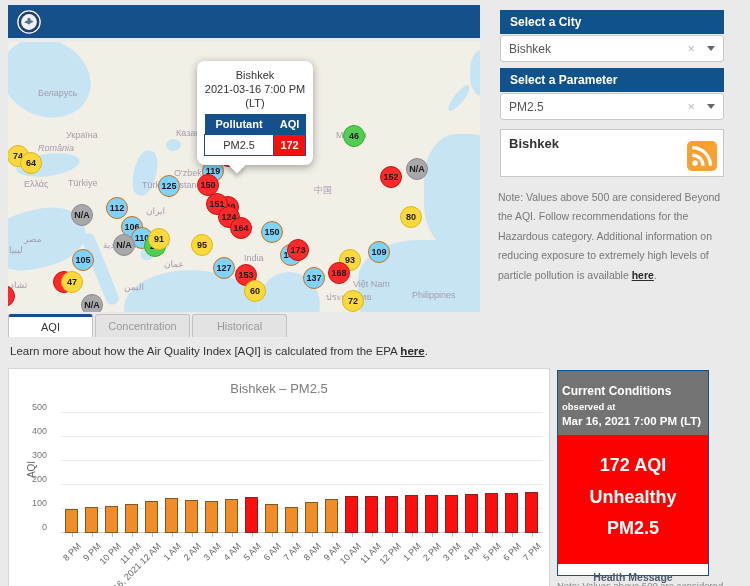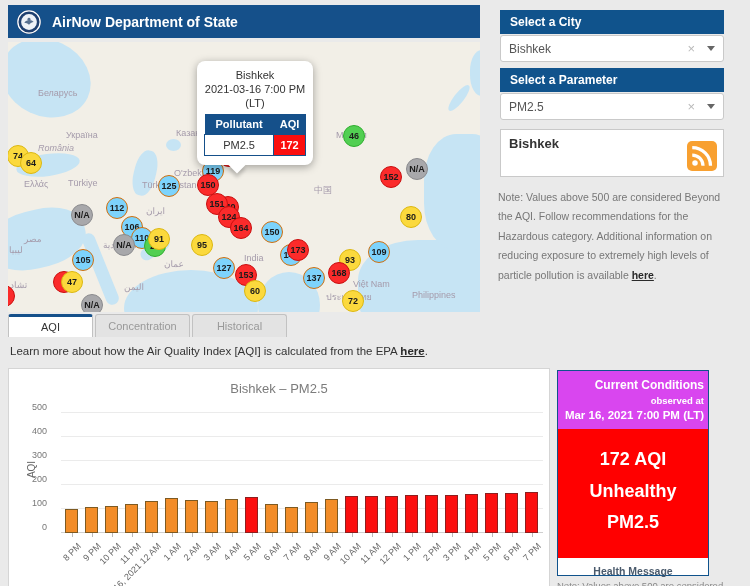--- a/index.html
+++ b/index.html
@@ -82,21 +82,21 @@
     background:#fff; border:1px solid #c9c9c9; padding:6px 8px; }
   .rss-box .label { font-size:13px; font-weight:bold; color:#333; }
   .rss-icon { position:absolute; right:6px; bottom:5px; width:30px; height:30px; cursor:pointer; }
 
   .side-note { position:absolute; left:498px; top:188px; width:238px; font-size:10.5px;
     color:#777; line-height:1.85; }
 
   
   .cc { position:absolute; left:557px; top:370px; width:152px; height:206px;
     border:1px solid #10538c; background:#fff; }
-  .cc-head { background:#d946ef; color:#fff; text-align:right; padding:7px 4px 8px; }
+  .cc-head { background:#737373; color:#fff; text-align:left; padding:13px 4px 8px; }
   .cc-head .l1 { font-size:12px; font-weight:bold; }
   .cc-head .l2 { font-size:9.5px; font-weight:bold; margin-top:3px; }
   .cc-head .l3 { font-size:11.5px; font-weight:bold; margin-top:3px; }
   .cc-alert { background:#ff0000; color:#fff; text-align:center; padding:15px 4px 19px; }
   .cc-alert div { font-size:18px; font-weight:bold; line-height:1.75; }
   .cc-health { padding:7px 7px 6px; }
   .cc-health .ht { text-align:center; font-size:10.5px; font-weight:bold; color:#4a5a6c;
     margin-bottom:5px; }
   .cc-health .hp { font-size:10px; color:#4a5a6c; line-height:1.9; }
   .cc-footnote { position:absolute; left:557px; top:580px; width:170px; height:6px;
@@ -106,21 +106,20 @@
 <body>
 
 <div class="header">
   <svg class="seal" viewBox="0 0 28 28">
     <circle cx="14" cy="14" r="13" fill="#1e3f6f"></circle>
     <circle cx="14" cy="14" r="12" fill="none" stroke="#ffffff" stroke-width="1.4"></circle>
     <circle cx="14" cy="14" r="8.5" fill="#eef2f7"></circle>
     <path d="M9 15c2-4 8-4 10-1-2 0-3 1-5 3-2-2-3-2-5-2z" fill="#57708f"></path>
     <circle cx="14" cy="11" r="1.6" fill="#57708f"></circle>
   </svg>
-  <span class="title">AirNow Department of State</span>
 </div>
 
 <div class="map">
 
   <div class="water" style="left:-8px;top:-2px;width:92px;height:76px;border-radius:50%;transform:rotate(25deg);"></div>
   <div class="water" style="left:8px;top:112px;width:64px;height:22px;border-radius:50%;transform:rotate(-8deg);"></div>
   <div class="water" style="left:-20px;top:168px;width:98px;height:58px;border-radius:45%;transform:rotate(-14deg);"></div>
   <div class="water" style="left:126px;top:108px;width:22px;height:46px;border-radius:45%;transform:rotate(14deg);"></div>
   <div class="water" style="left:158px;top:97px;width:15px;height:12px;border-radius:50%;"></div>
   <div class="water" style="left:86px;top:189px;width:13px;height:76px;border-radius:8px;transform:rotate(-22deg);"></div>

